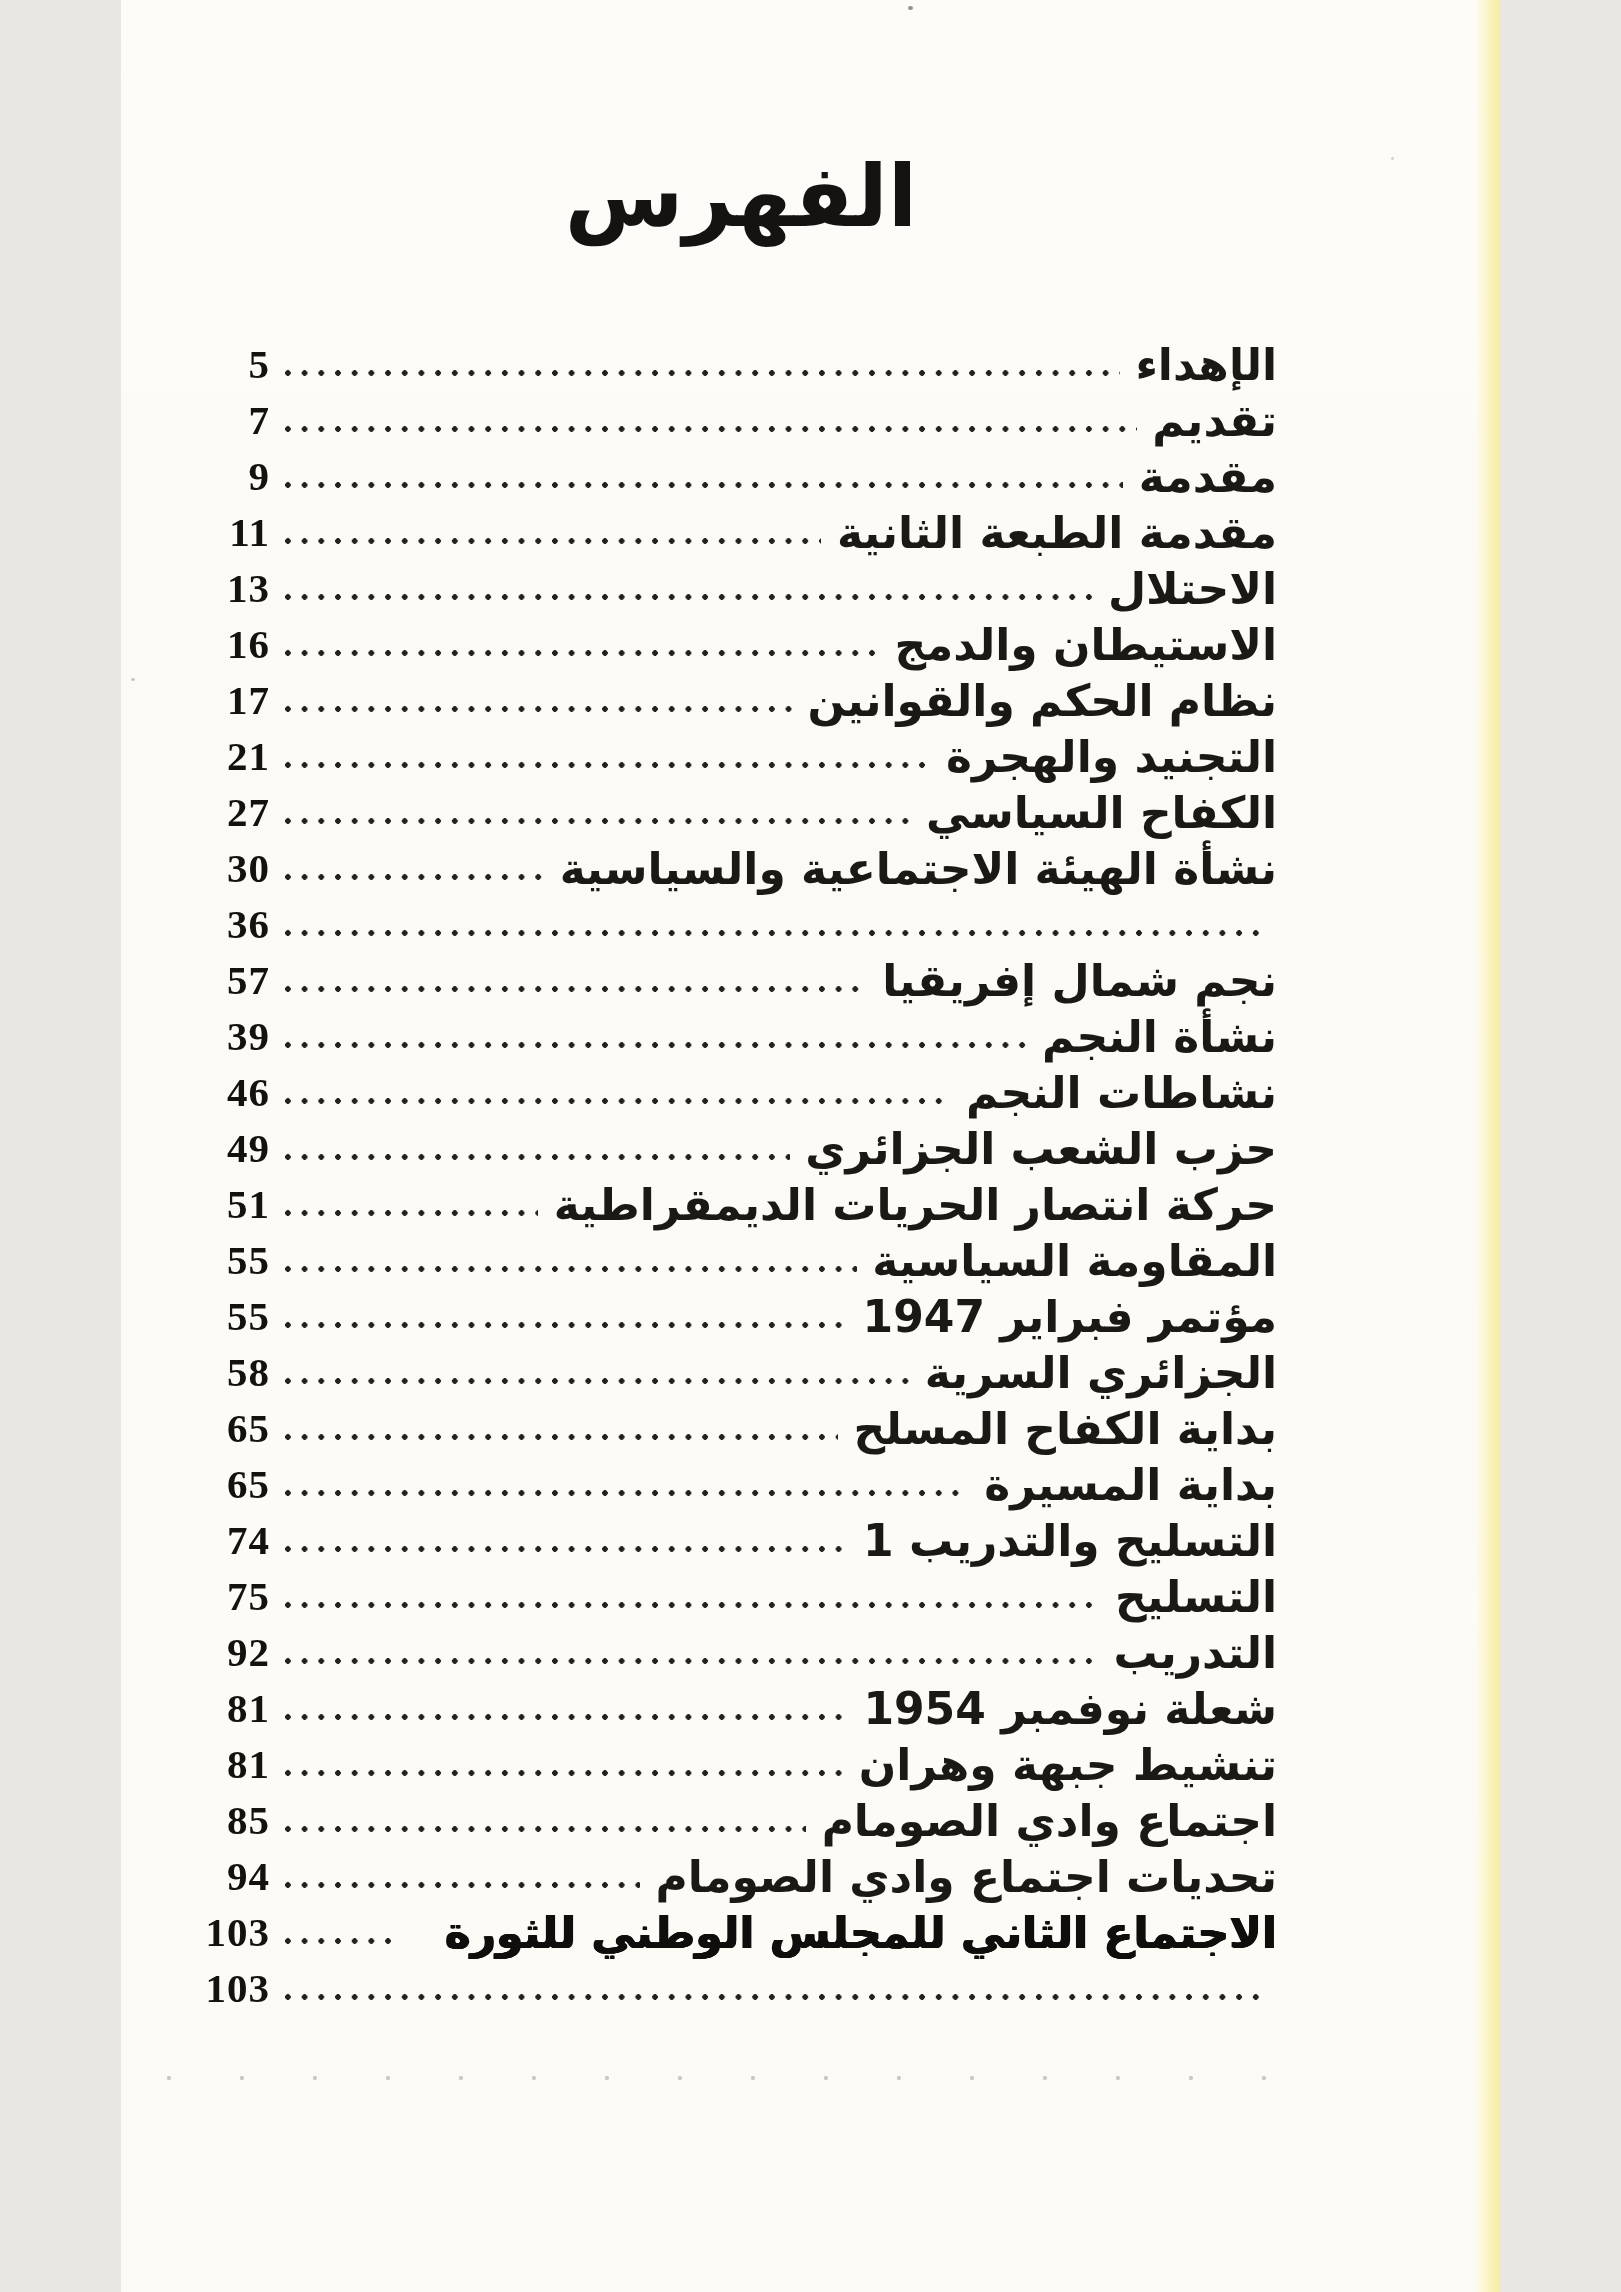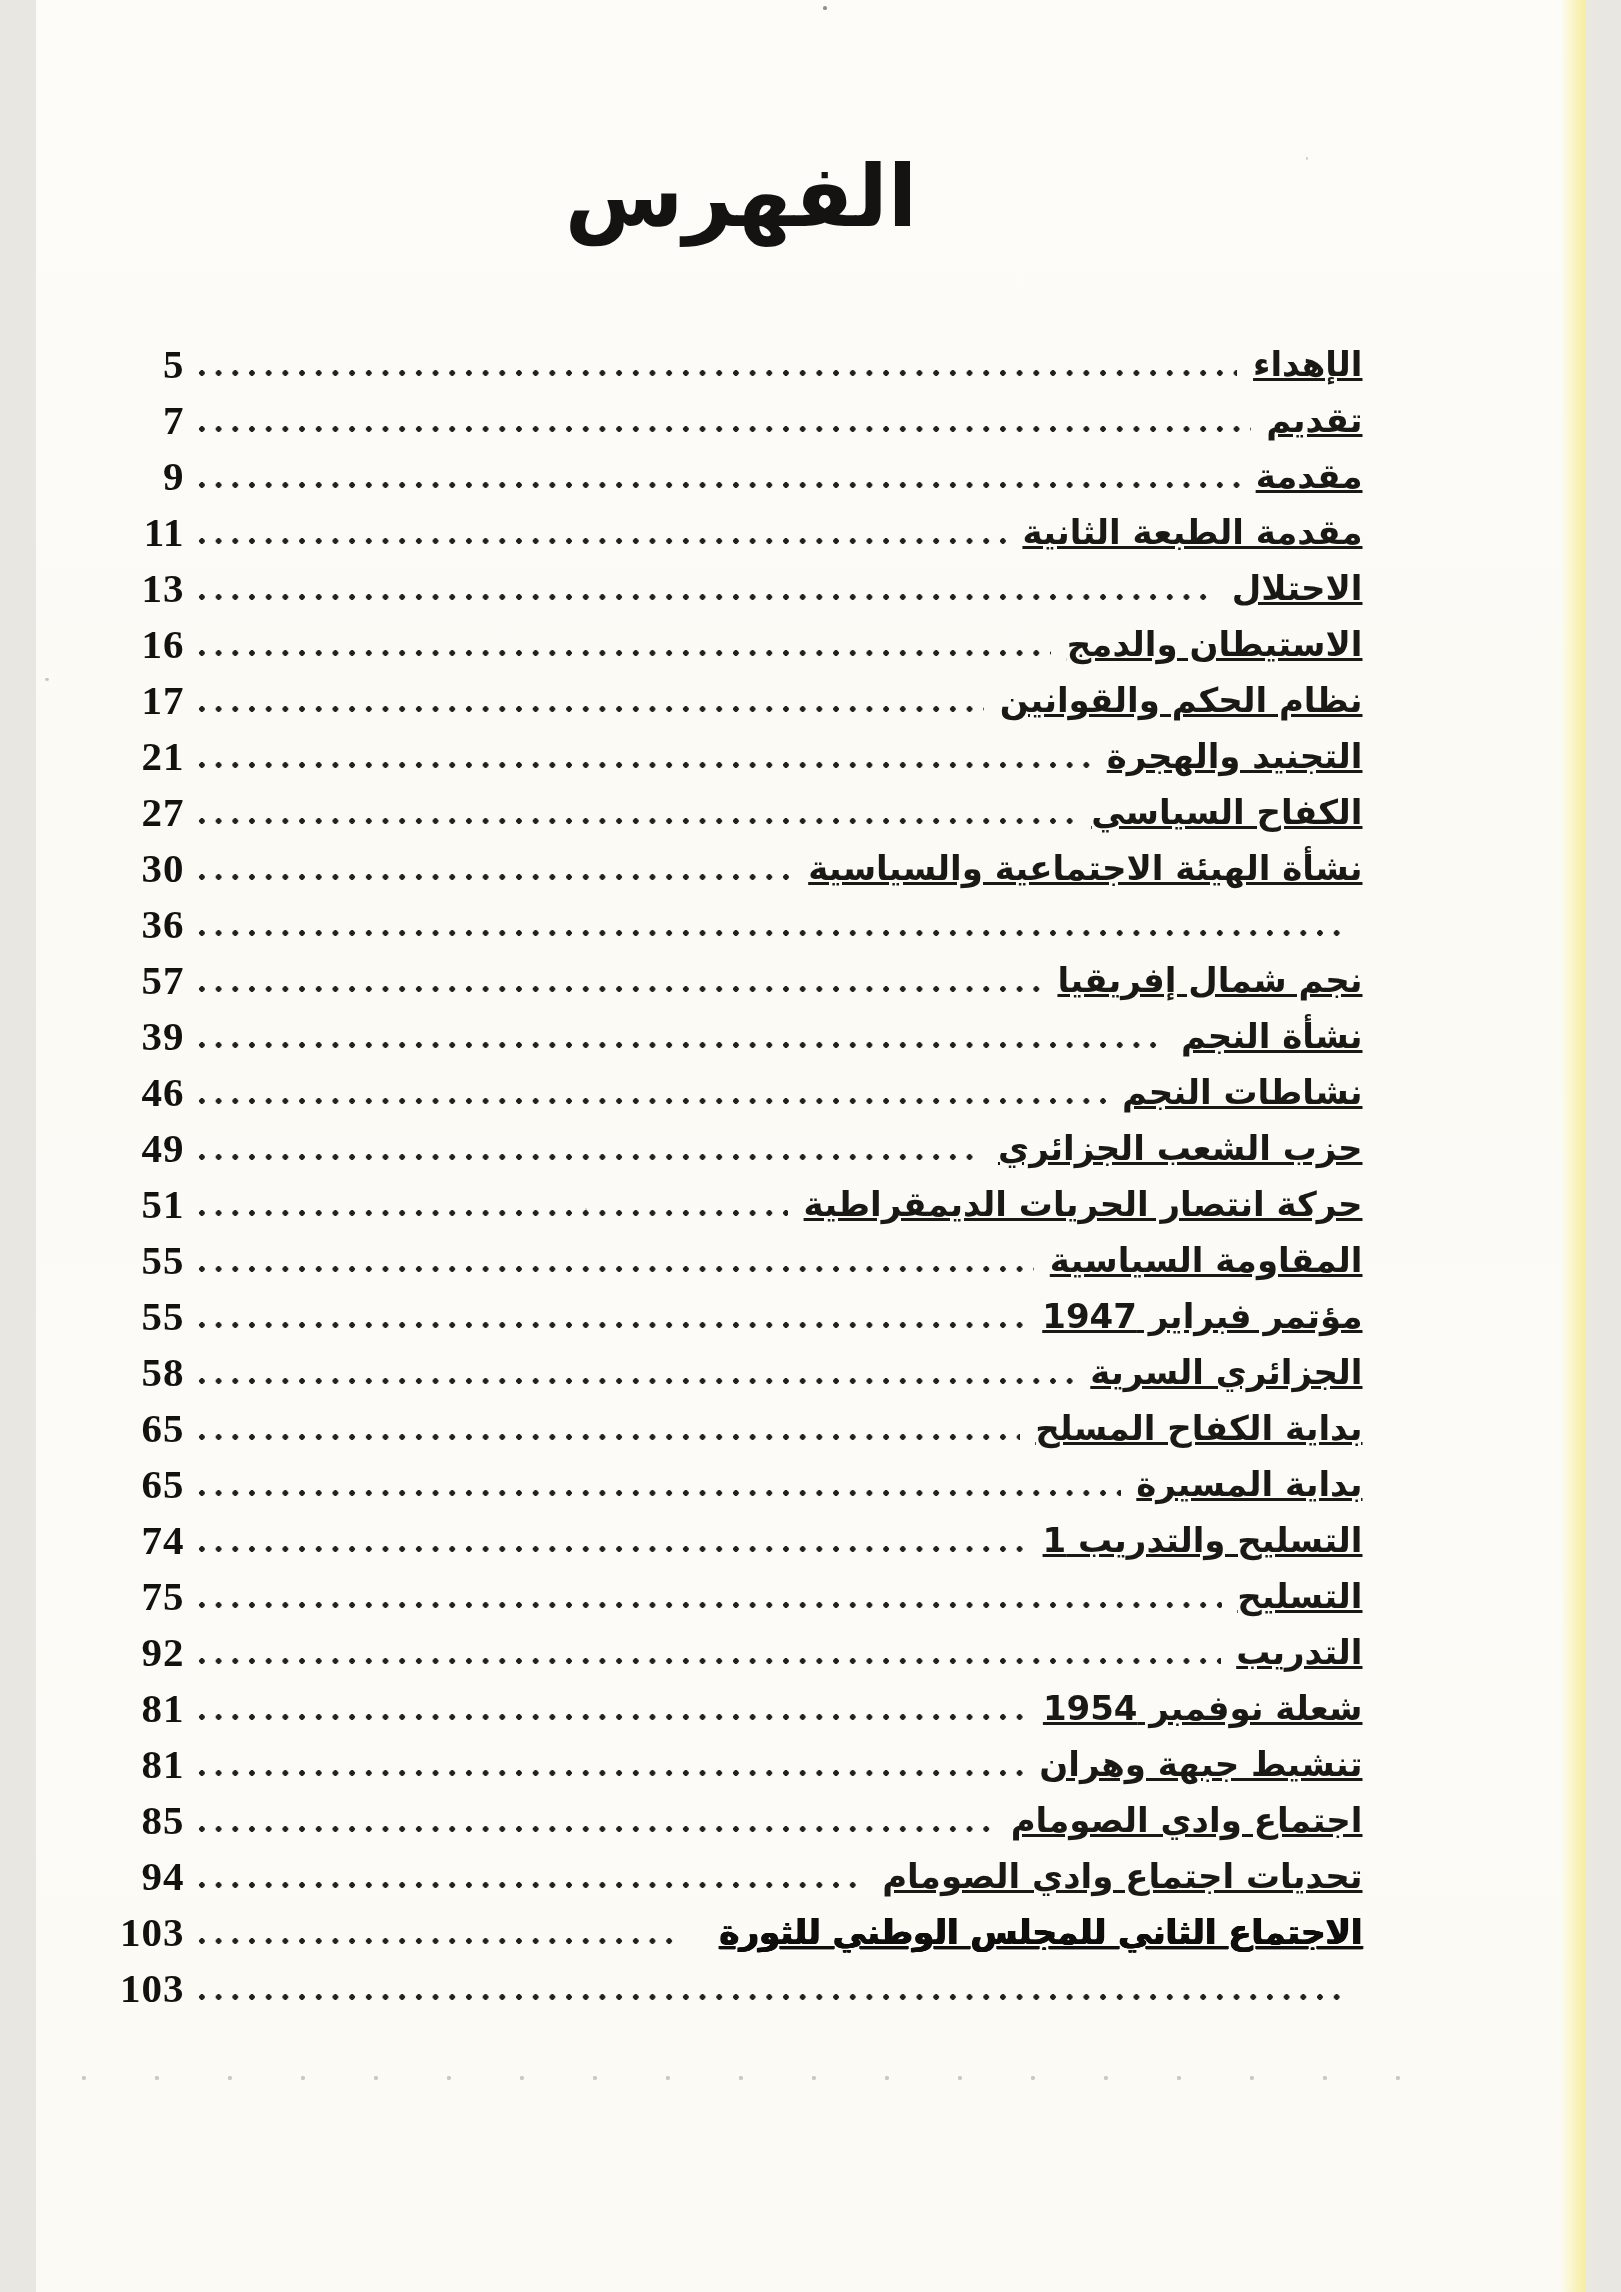--- a/index.html
+++ b/index.html
@@ -1,18 +1,18 @@
 <!DOCTYPE html>
 <html lang="ar"><head>
 <meta charset="utf-8">
 <style>
   html,body { margin:0; padding:0; background:#e9e7e1; }
   .page {
     position:relative;
-    width:1550px; height:2293px;
+    width:1379px; height:2293px;
     margin:0 auto;
     background:linear-gradient(180deg,#fdfcf9 0%,#fbfaf5 35%,#fcfbf7 70%,#fbfaf4 100%);
     overflow:hidden;
     font-family:"DejaVu Sans", sans-serif;
     color:#1c1a17;
   }
   
   .edge-strip {
     position:absolute; top:0; right:0; width:25.5px; height:100%;
     background:linear-gradient(to left, #f6eda2 0%, #f9f2b9 35%, #fbf6cf 60%, rgba(251,246,207,0) 100%);
@@ -27,23 +27,22 @@
     position:absolute; top:336px; left:84px; right:223px;
     direction:rtl;
   }
   .row {
     display:flex; align-items:center;
     height:56px;
     white-space:nowrap;
   }
   .label {
     flex:0 0 auto;
-    font-size:34px; font-weight:bold; color:#1b1915;
+    font-size:44px; font-weight:bold; color:#1b1915;
     letter-spacing:0.2px;
-    text-decoration:underline;
   }
   .row.heavy .label {
     color:#0f0e0c;
     text-shadow:0.7px 0 0 currentColor, -0.7px 0 0 currentColor, 0 0.4px 0 currentColor;
     margin-left:29px;
   }
   .dots {
     flex:1 1 auto;
     height:7.8px;
     margin:0 15.7px 0 13.7px;

